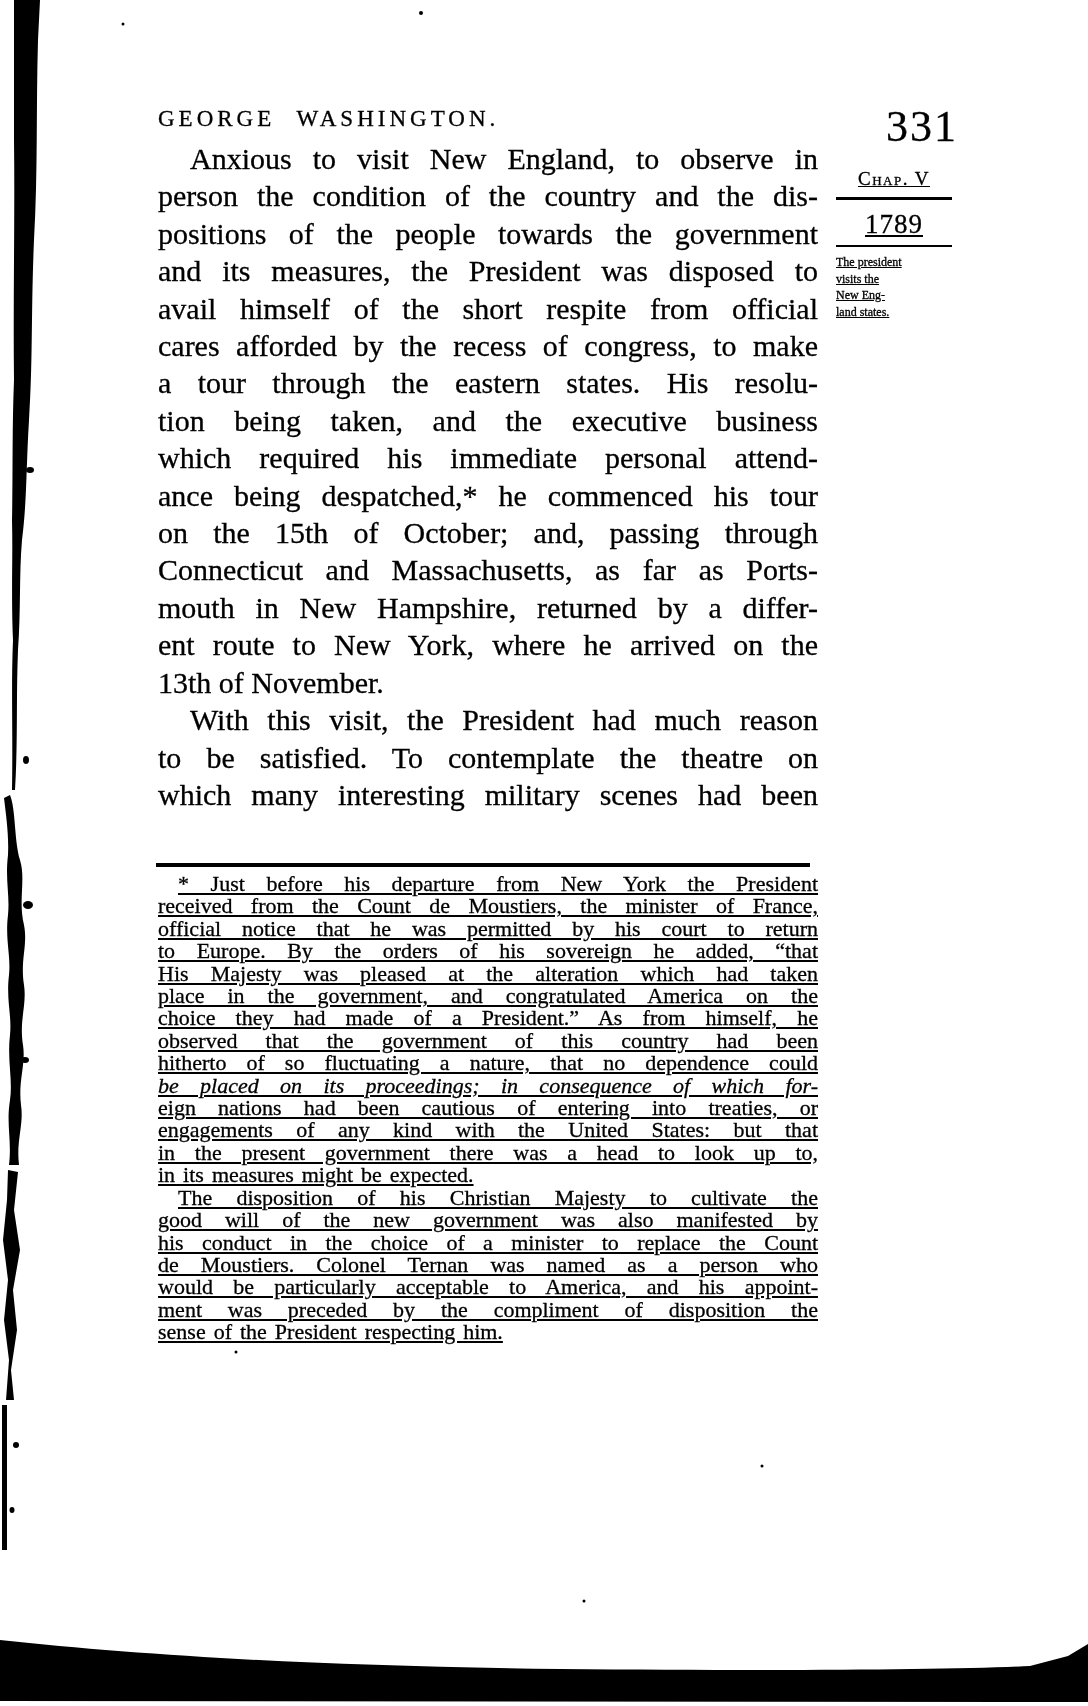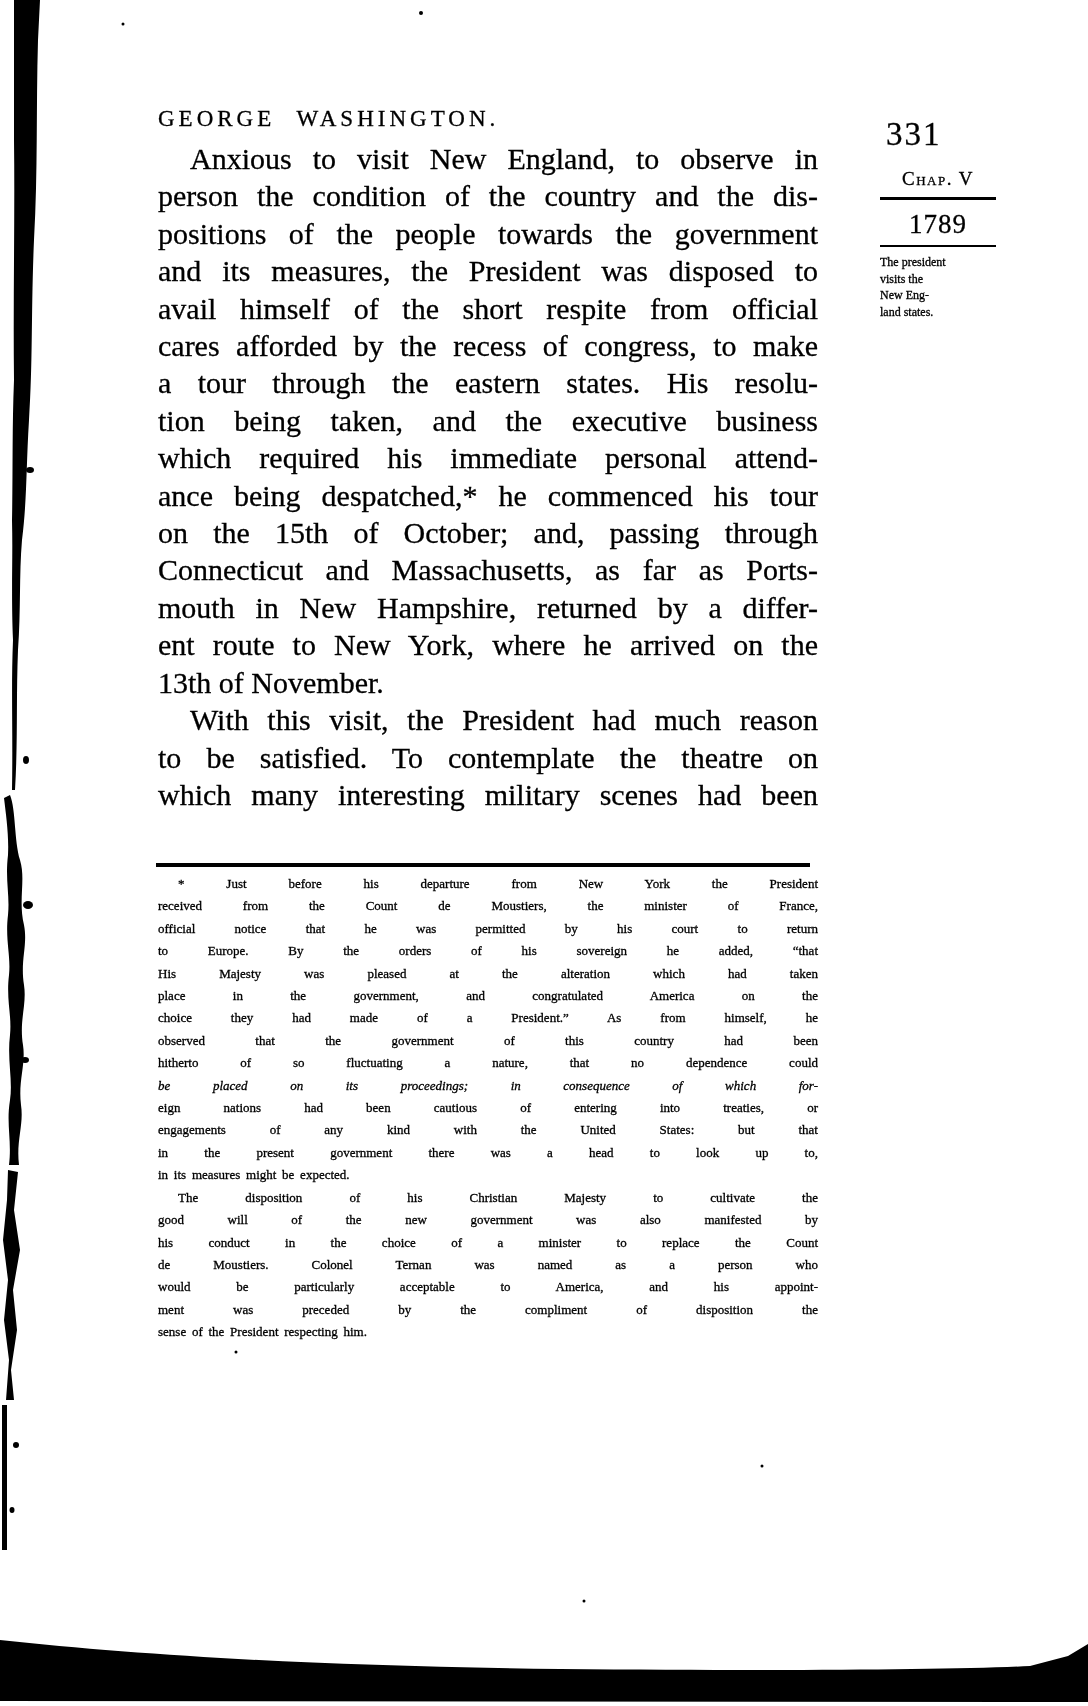--- a/index.html
+++ b/index.html
@@ -8,35 +8,35 @@
     background:#ffffff;color:#000;
     font-family:"Liberation Serif", serif;
     -webkit-text-stroke:0.3px currentColor;
   }
   .abs{position:absolute;}
   
   .header{
     left:158px;top:106px;width:660px;text-align:left;
     font-size:23px;letter-spacing:4px;word-spacing:12px;
   }
-  .pagenum{left:886px;top:116px;font-size:33px;letter-spacing:2px;}
+  .pagenum{left:886px;top:101px;font-size:44px;letter-spacing:2px;}
   
   .main{left:158px;top:140px;width:660px;font-size:30px;line-height:37.4px;}
   .line{text-align:justify;text-align-last:justify;}
   .line.indent{text-indent:32px;}
   .line.endpara{text-align-last:left;}
   
   .fnrule{left:156px;top:863px;width:654px;height:4px;background:#000;}
-  .footnote{left:158px;top:873px;width:660px;font-size:13px;line-height:22.4px;word-spacing:2.5px;}
+  .footnote{left:158px;top:873px;width:660px;font-size:22px;line-height:22.4px;word-spacing:2.5px;text-decoration:underline;}
   .fline{text-align:justify;text-align-last:justify;}
   .fline.indent{text-indent:20px;}
   .fline.endpara{text-align-last:left;}
   .fline.slant{font-style:italic;}
   
-  .marginalia{left:880px;top:168px;width:116px;}
+  .marginalia{left:836px;top:168px;width:116px;text-decoration:underline;}
   .chap{font-variant:small-caps;font-size:19px;letter-spacing:1.5px;text-align:center;}
   .mrule1{border-top:3px solid #000;margin:7px 0 3px;}
   .mrule2{border-top:2px solid #000;margin:5px 0 7px;}
   .year{font-size:27px;text-align:center;letter-spacing:1px;margin-top:9px;}
   .sidenote{font-size:12px;line-height:16.5px;}
   svg{display:block;}
 </style>
 </head>
 <body>
 

